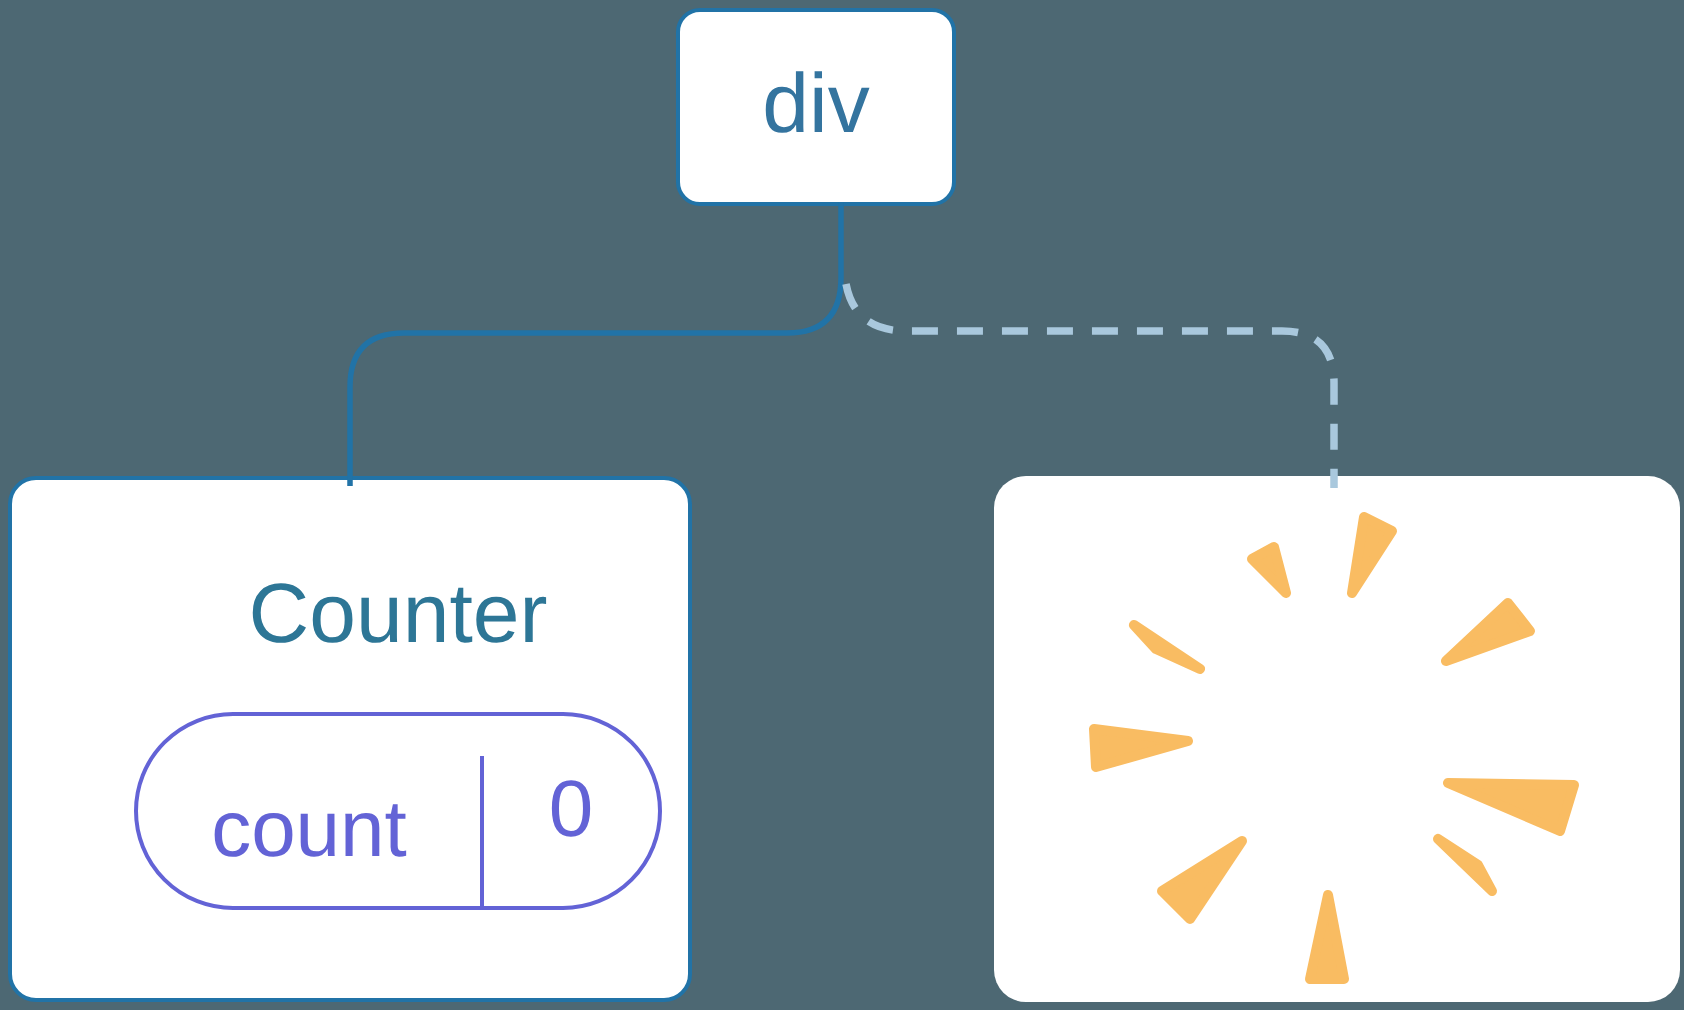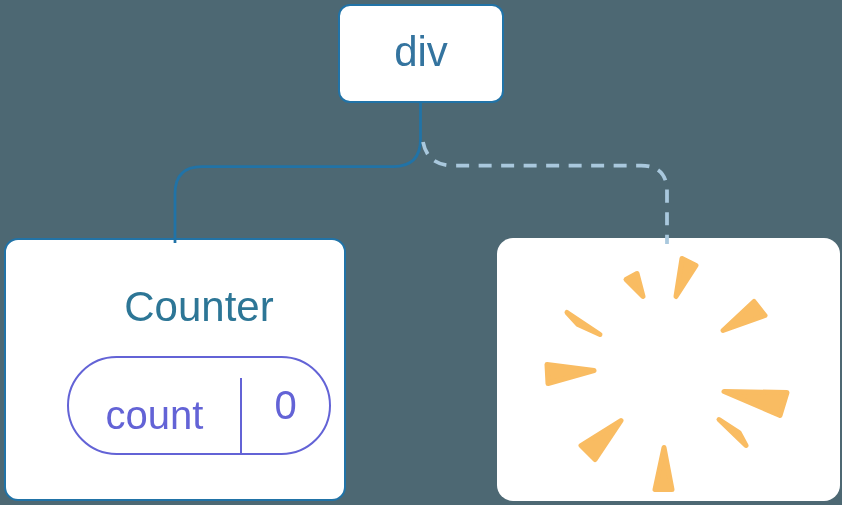--- a/index.html
+++ b/index.html
@@ -15,21 +15,21 @@
     background: var(--canvas-bg, #4d6873);
     overflow: hidden;
   }
   .node {
     position: absolute;
     background: var(--node-bg, #ffffff);
     box-sizing: border-box;
   }
   .root-node {
     left: 338px; top: 4px;
-    width: 166px; height: 99px;
+    width: 140px; height: 99px;
     border: 2.5px solid var(--node-border, #2173a7);
     border-radius: 12px;
     display: flex; align-items: center; justify-content: center;
     z-index: 2;
   }
   .root-label {
     font-size: 42px;
     font-weight: 500;
     color: var(--root-label, #34749f);
     line-height: 1;

